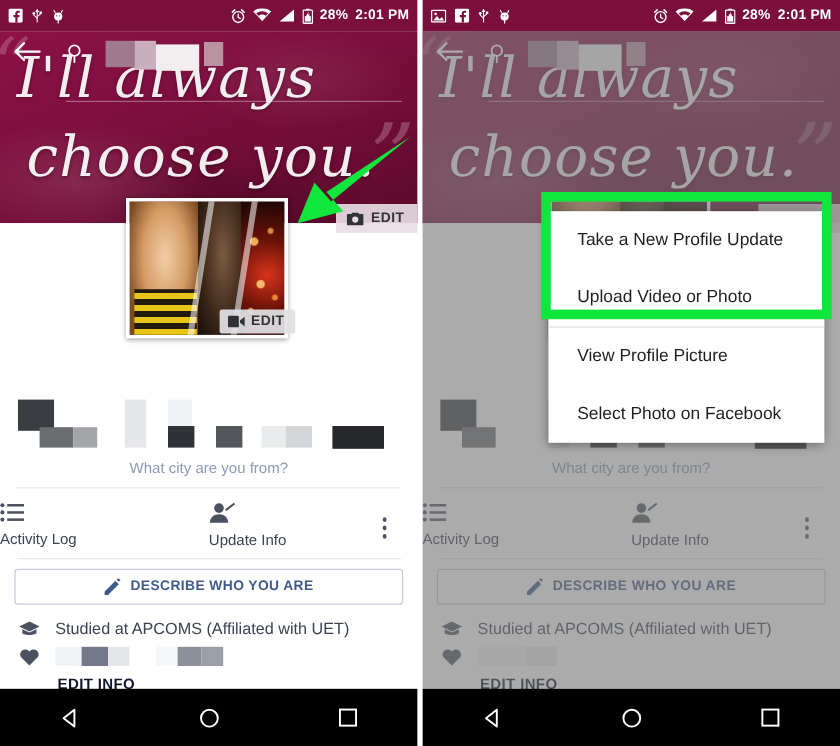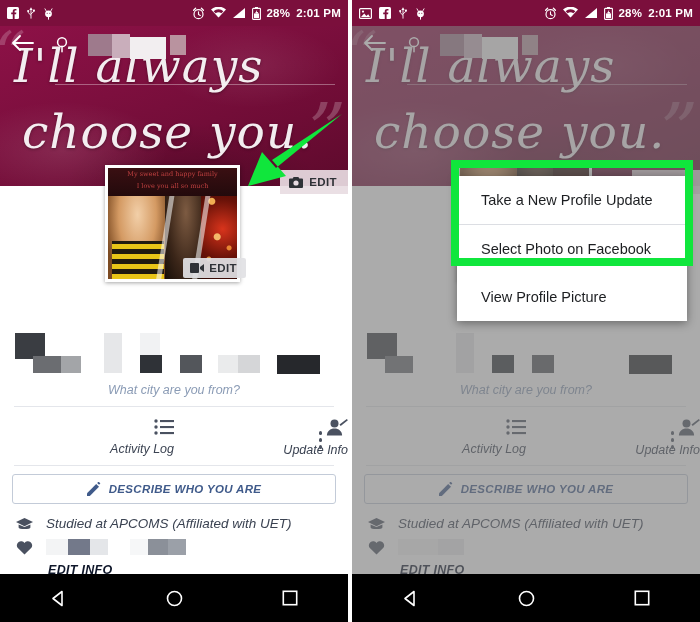--- a/index.html
+++ b/index.html
@@ -80,28 +80,28 @@
   .edit-video { position:absolute; right:-6px; bottom:4px;
     background:rgba(225,225,228,.93); color:#2f3237;
     padding:4px 9px 4px 7px; border-radius:2px; display:flex; align-items:center; gap:5px;
     font-size:11.5px; font-weight:bold; letter-spacing:.4px; z-index:7; }
   .edit-cover { position:absolute; right:0; top:170px;
     background:rgba(232,220,226,.92); color:#2f3237;
     padding:6px 11px 6px 9px; display:flex; align-items:center; gap:6px;
     font-size:11.5px; font-weight:bold; letter-spacing:.4px; z-index:5; }
 
   
-  .content { position:relative; background:#fff;font-style:italic; }
+  .content { position:relative; background:#fff; }
   .name-row { position:relative; height:56px; margin-top:25px; }
   .subtitle { text-align:center; color:#8a9bb5; font-size:12.5px; margin-top:-4px; }
 
   .divider { height:1px; background:#e4e6eb; margin:9px 14px 0; }
 
   .actions { display:flex; align-items:flex-start; padding:12px 0 8px; position:relative; }
-  .action { flex:1; display:flex; flex-direction:column; align-items:flex-end; gap:7px; }
+  .action { flex:1; display:flex; flex-direction:column; align-items:flex-start; gap:7px; }
   .action-label { font-size:12.5px; color:#3b4352; }
   .kebab { position:absolute; right:26px; top:24px; display:flex; flex-direction:column; gap:3.5px; }
   .kebab i { width:3.5px; height:3.5px; border-radius:50%; background:#4a5160; display:block; }
 
   .describe { margin:8px 12px 0; border:1px solid #c3cbd8; border-radius:3px;
     height:30px; display:flex; align-items:center; justify-content:center; gap:8px;
     color:#3f5a8a; font-size:11.5px; font-weight:bold; letter-spacing:.35px; background:#fff; }
 
   .info-row { display:flex; align-items:center; gap:13px; padding:12px 0 0 16px; }
   .info-text { font-size:13.5px; color:#3b4352; }
@@ -214,24 +214,20 @@
       <span>EDIT</span>
     </div>
 
     <div class="profile-wrap">
       <div class="profile-thumb">
         <div class="pv-a"></div>
         <div class="pv-b"></div>
         <div class="pv-c"></div>
         <div class="pv-slash" style="left:44%"></div>
         <div class="pv-slash" style="left:72%"></div>
-        <div class="pv-banner">
-          <div>My sweet and happy family</div>
-          <div>I love you all so much</div>
-        </div>
       </div>
       <div class="edit-video">
         <svg width="14" height="10" viewBox="0 0 14 10">
             <rect x="0" y="0" width="9" height="10" rx="1" fill="#2f3237"></rect>
             <path d="M14 1 10 4v2l4 3z" fill="#2f3237"></path>
           </svg>
         <span>EDIT</span>
       </div>
     </div>
 
@@ -488,23 +484,24 @@
       </div>
 
       <div class="edit-info">EDIT INFO</div>
       <div class="bottom-card"></div>
     </div>
 
     <div class="dim"></div>
 
     <div class="menu">
       <div class="menu-item">Take a New Profile Update</div>
+      <div class="menu-item">Upload Video or Photo</div>
       <div class="menu-sep"></div>
+      <div class="menu-item">View Profile Picture</div>
       <div class="menu-item">Select Photo on Facebook</div>
-      <div class="menu-item">View Profile Picture</div>
     </div>
     <div class="menu-hl"></div>
 
     <div class="navbar">
       <svg width="17" height="17" viewBox="0 0 17 17">
           <path d="M12 1.5 3 8.5l9 7z" fill="none" stroke="#fff" stroke-width="1.6" stroke-linejoin="round"></path>
         </svg>
       <svg width="17" height="17" viewBox="0 0 17 17">
           <circle cx="8.5" cy="8.5" r="7" fill="none" stroke="#fff" stroke-width="1.6"></circle>
         </svg>

